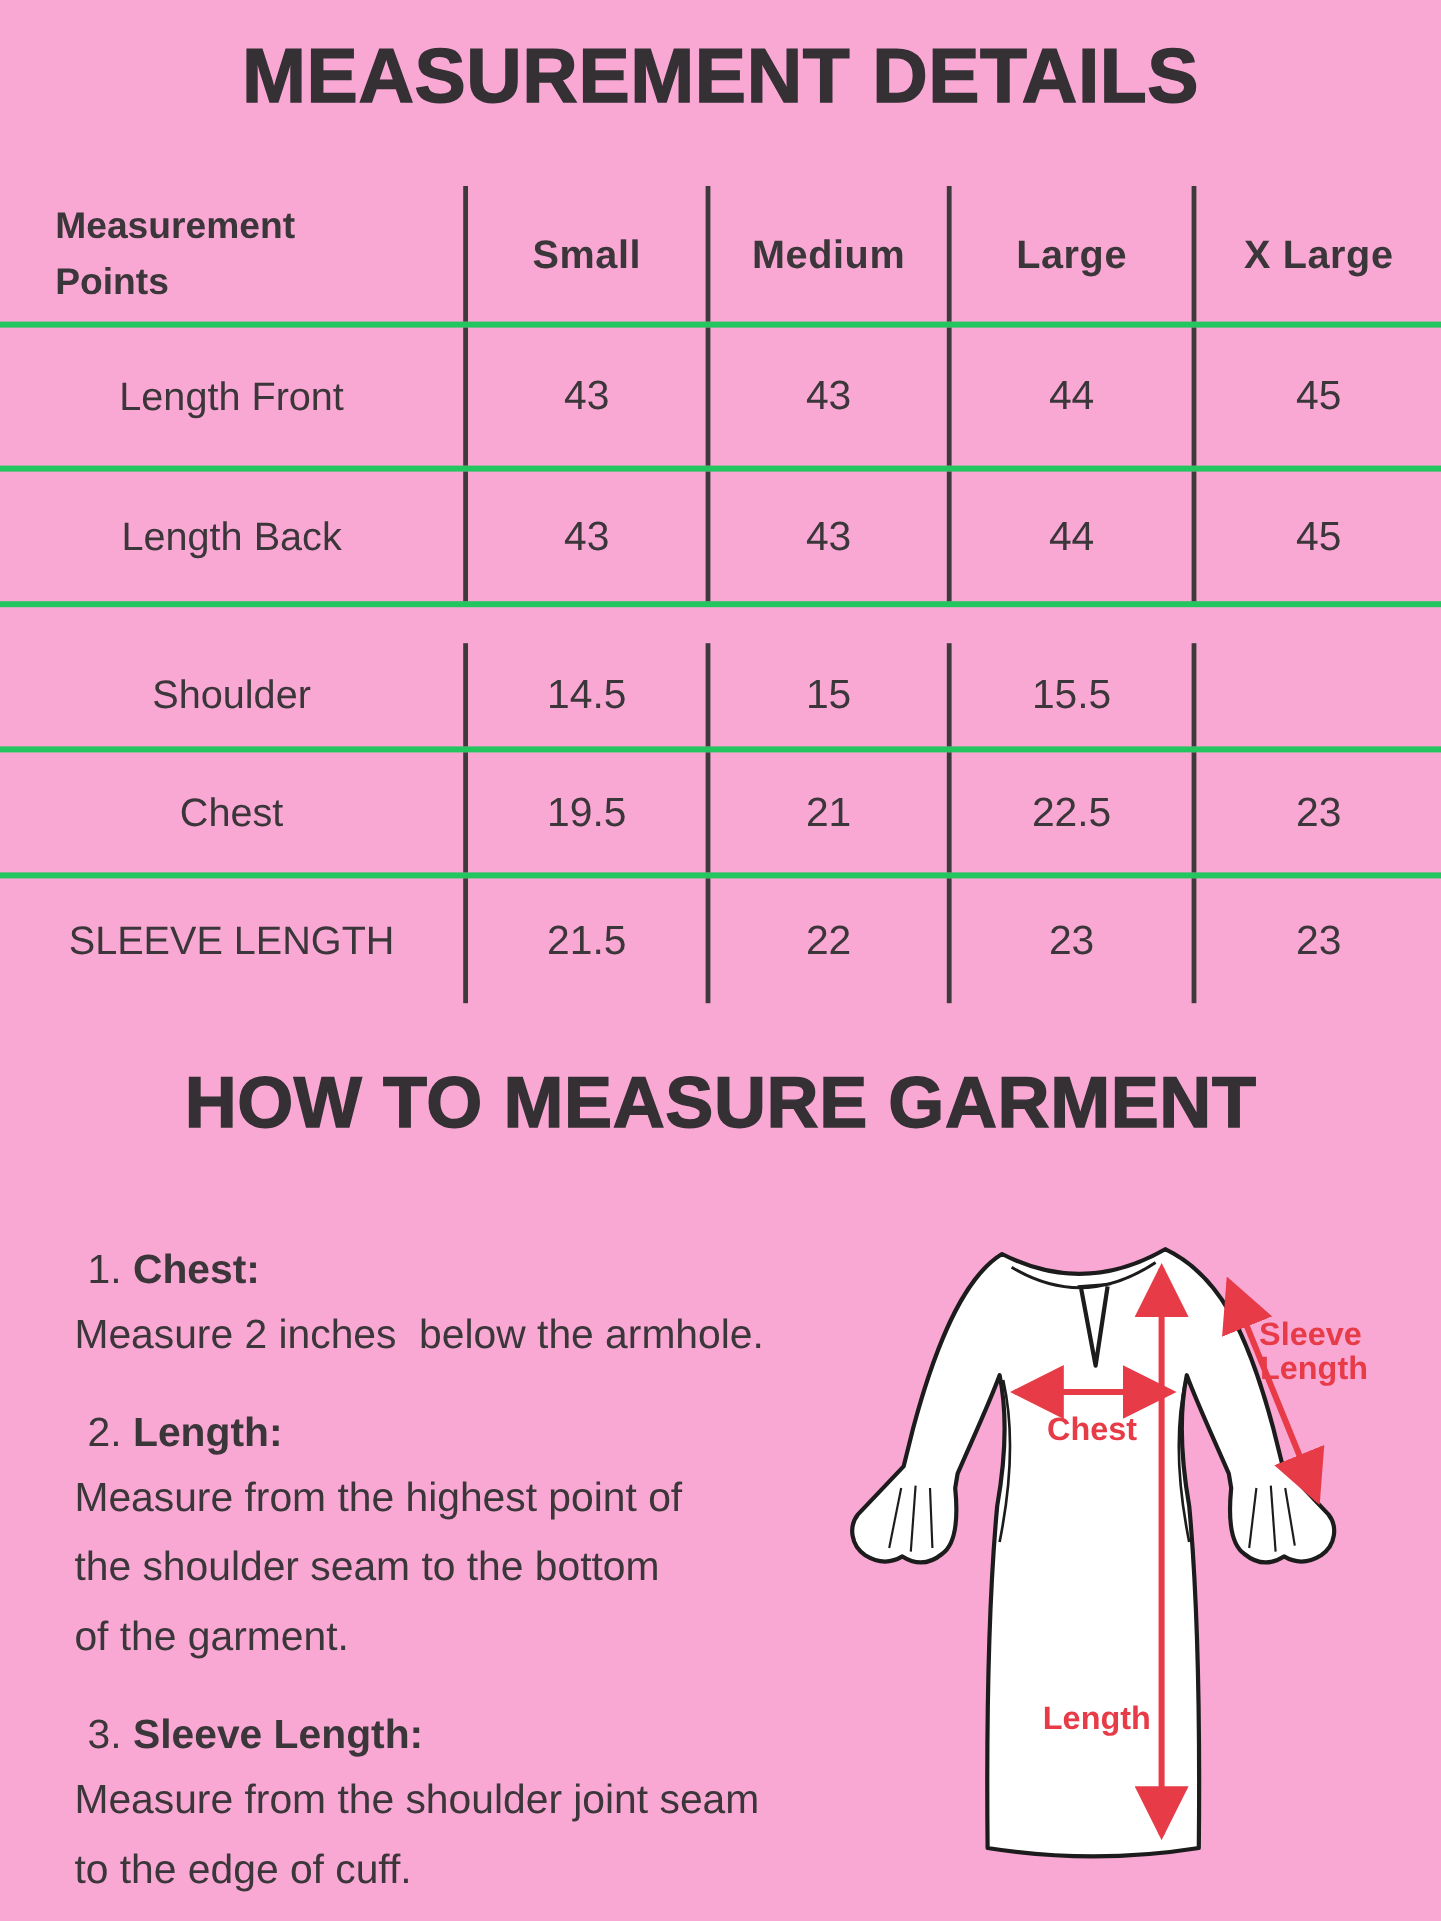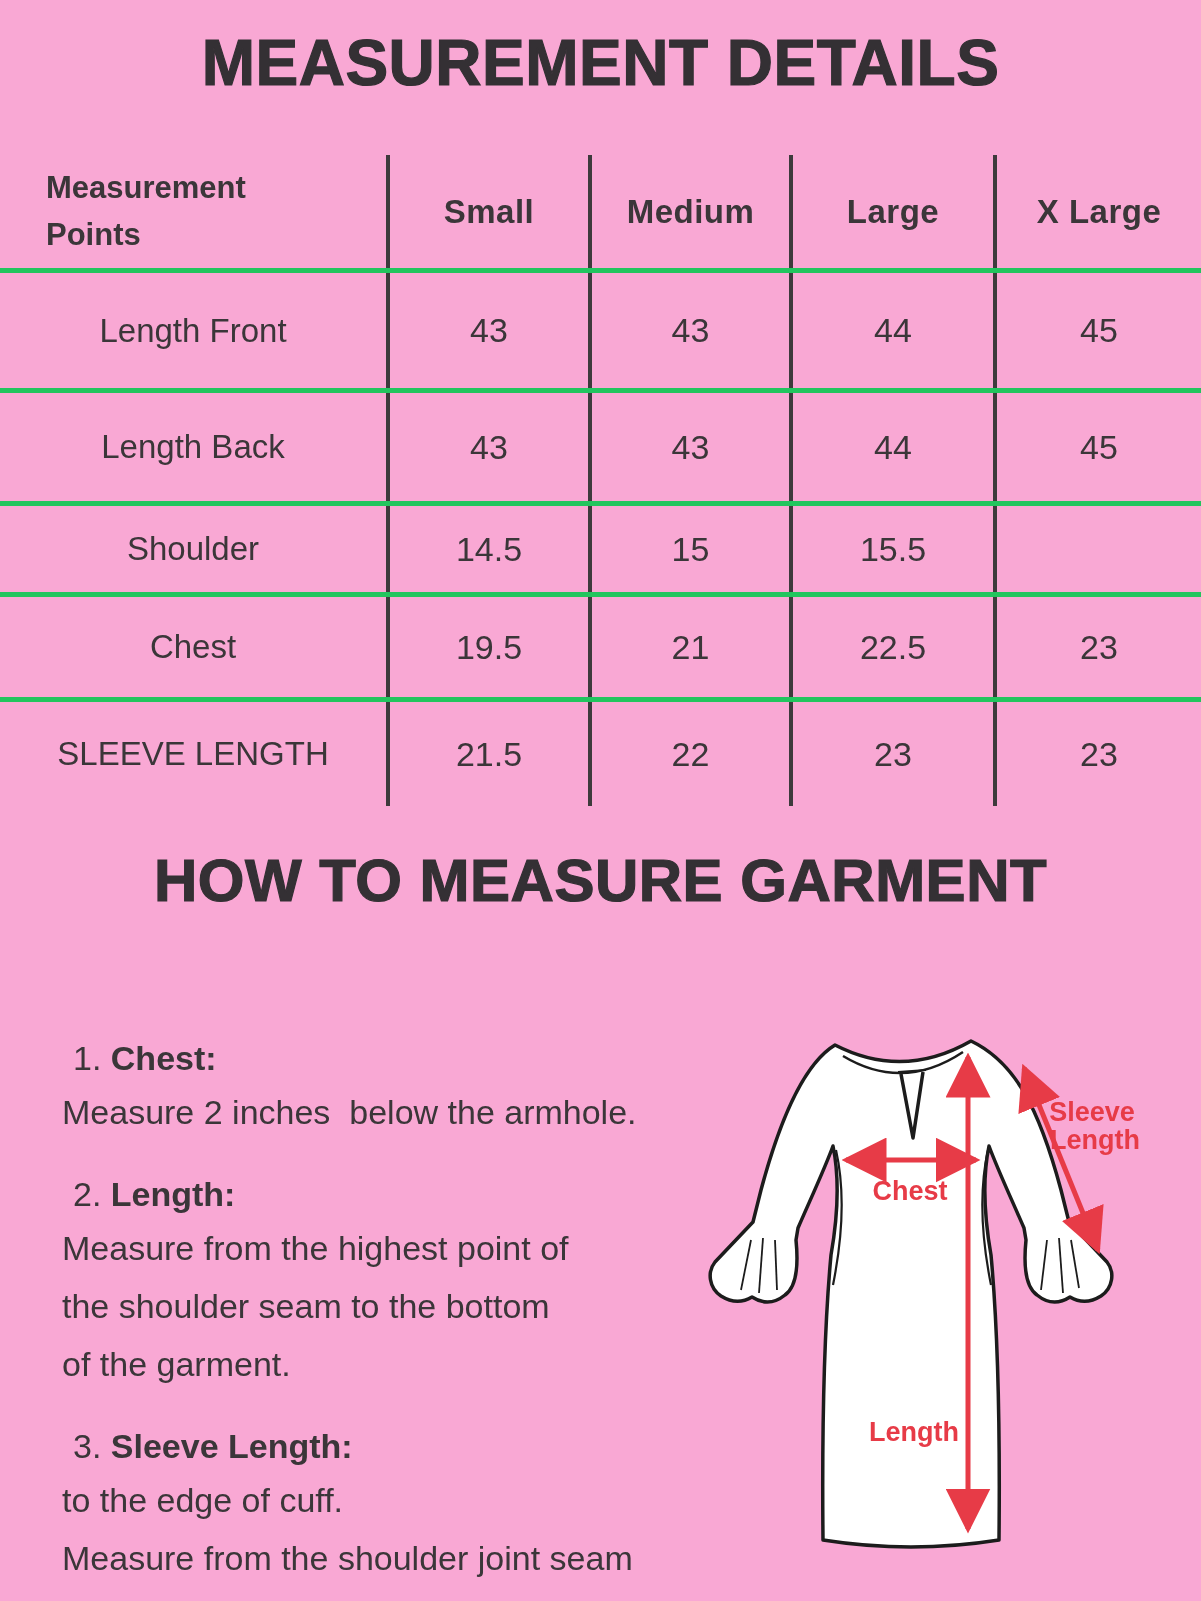--- a/index.html
+++ b/index.html
@@ -13,30 +13,30 @@
   }
   .big-title {
     position:absolute; left:0; right:0; margin:0;
     text-align:center;
     font-weight:bold;
     color:#343034;
     -webkit-text-stroke:1.2px #343034;
     letter-spacing:0.5px;
   }
   #main-title { top:22px; font-size:64px; line-height:82px; }
-  #howto-title { top:840px; font-size:60px; line-height:82px; }
+  #howto-title { top:878px; font-size:60px; line-height:82px; }
 
   
   .size-table { position:absolute; top:155px; left:0; width:1201px; }
   .trow { display:grid; grid-template-columns:390px 202px 201px 204px 1fr; box-sizing:border-box; }
   .trow.hline { border-bottom:5px solid #22c55e; }
   .r-head { height:118px; }
   .r-1 { height:120px; }
   .r-2 { height:113px; }
-  .r-3 { height:91px; }
+  .r-3 { height:91px;margin-top:30px; }
   .r-4 { height:105px; }
   .r-5 { height:104px; }
   .tcell {
     display:flex; align-items:center; justify-content:center;
     box-sizing:border-box;
     font-size:34px;
   }
   .tcell.v { border-right:4px solid #3e3a3c; }
   .tcell.size-head { font-weight:bold; font-size:33px; letter-spacing:0.5px; }
   .points-cell {
@@ -136,22 +136,22 @@
       <div class="instr-line">Measure from the highest point of</div>
       <div class="instr-line">the shoulder seam to the bottom</div>
       <div class="instr-line">of the garment.</div>
     </div>
 
     <div class="instr-block">
       <div class="instr-head">
         <span class="num">3.</span>
         <span class="lbl">Sleeve Length:</span>
       </div>
+      <div class="instr-line">Measure from the shoulder joint seam</div>
       <div class="instr-line">to the edge of cuff.</div>
-      <div class="instr-line">Measure from the shoulder joint seam</div>
     </div>
 
   </div>
 
   <svg class="garment-svg" width="540" height="601" viewBox="0 0 540 601">
     <defs>
       <marker id="ah" viewBox="0 0 10 10" refX="9" refY="5" markerWidth="9" markerHeight="9" orient="auto-start-reverse">
         <path d="M 0 0 L 10 5 L 0 10 z" fill="#e73b47"></path>
       </marker>
     </defs>

